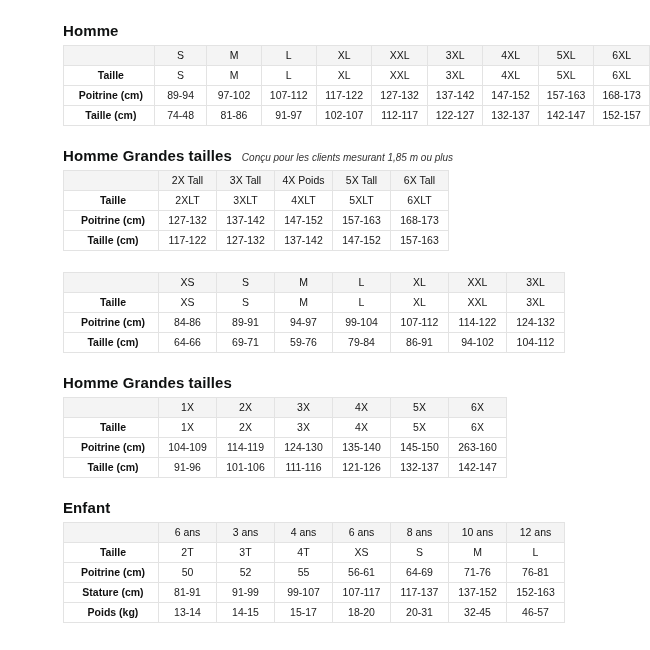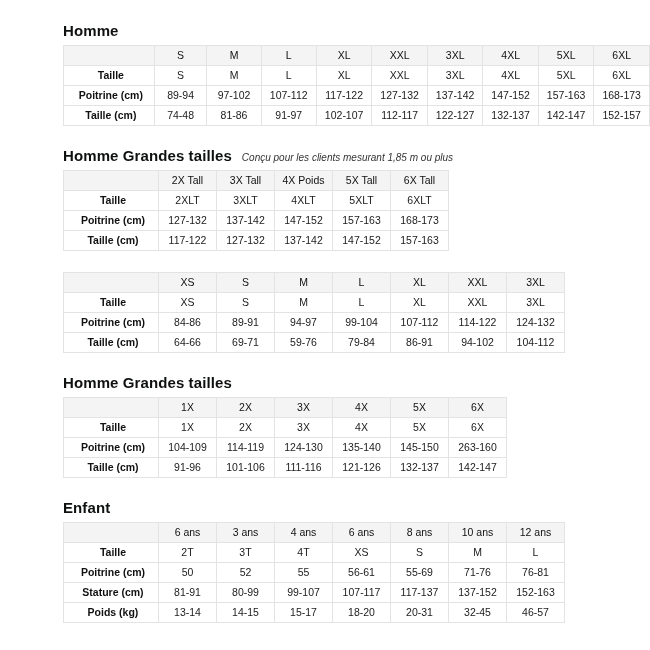--- a/index.html
+++ b/index.html
@@ -303,28 +303,28 @@
               <td class="data-col">S</td>
               <td class="data-col">M</td>
               <td class="data-col">L</td>
             </tr>
             <tr>
               <td class="label-col">Poitrine (cm)</td>
               <td class="data-col">50</td>
               <td class="data-col">52</td>
               <td class="data-col">55</td>
               <td class="data-col">56-61</td>
-              <td class="data-col">55-69</td>
+              <td class="data-col">64-69</td>
               <td class="data-col">71-76</td>
               <td class="data-col">76-81</td>
             </tr>
             <tr>
               <td class="label-col">Stature (cm)</td>
               <td class="data-col">81-91</td>
-              <td class="data-col">80-99</td>
+              <td class="data-col">91-99</td>
               <td class="data-col">99-107</td>
               <td class="data-col">107-117</td>
               <td class="data-col">117-137</td>
               <td class="data-col">137-152</td>
               <td class="data-col">152-163</td>
             </tr>
             <tr>
               <td class="label-col">Poids (kg)</td>
               <td class="data-col">13-14</td>
               <td class="data-col">14-15</td>

